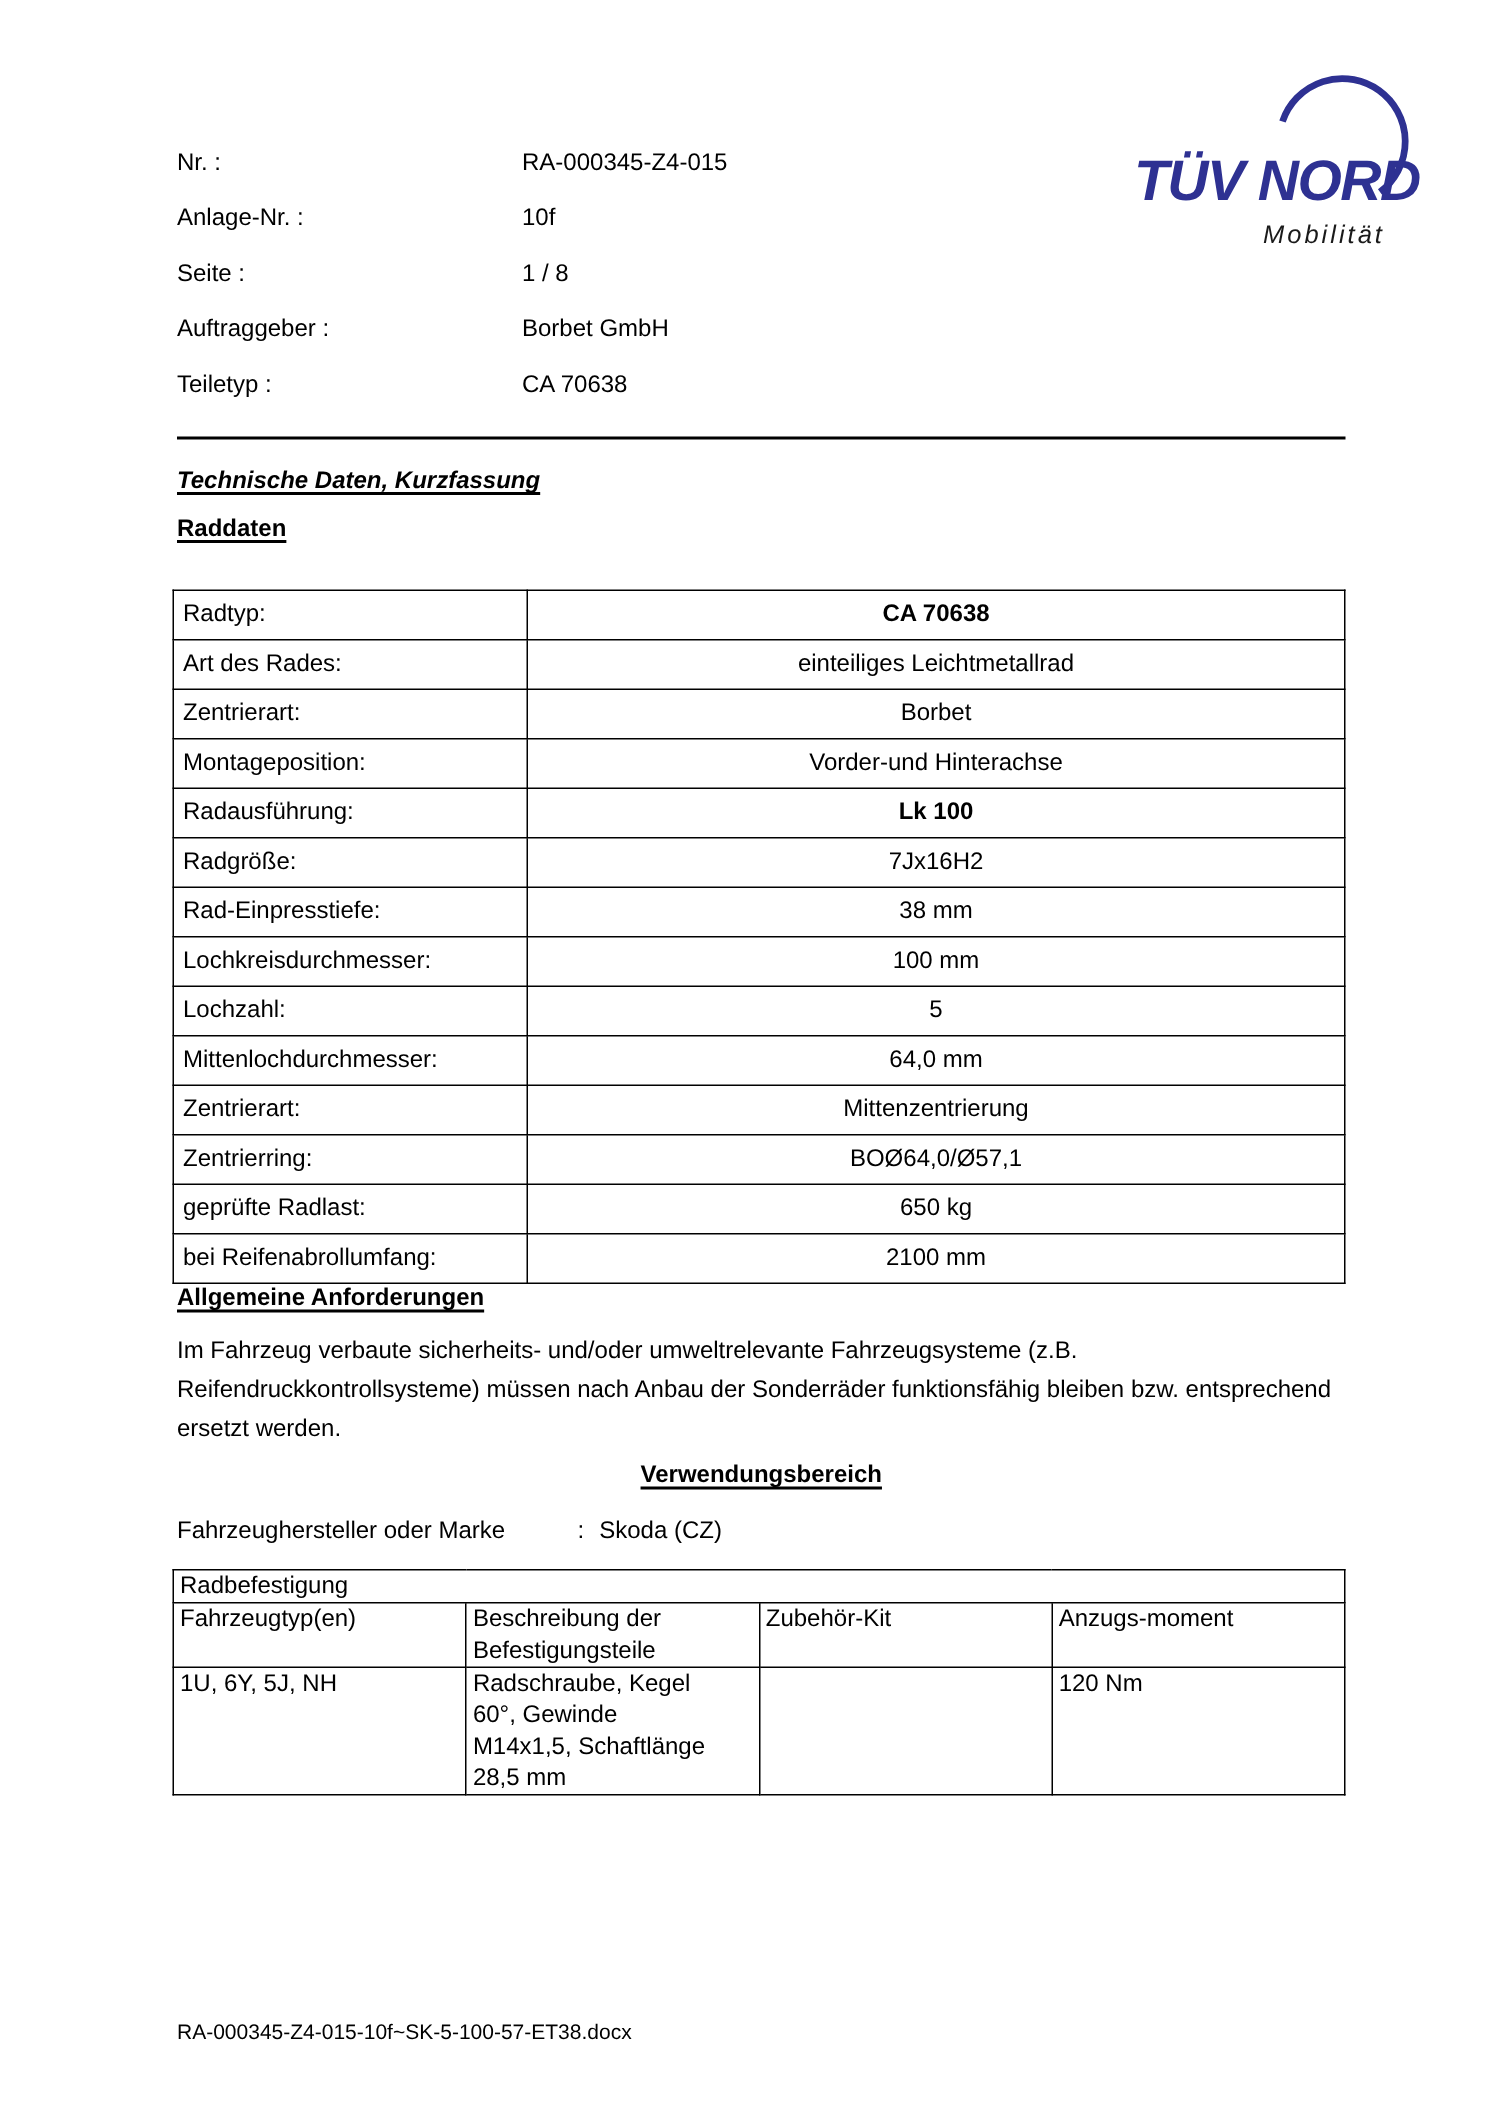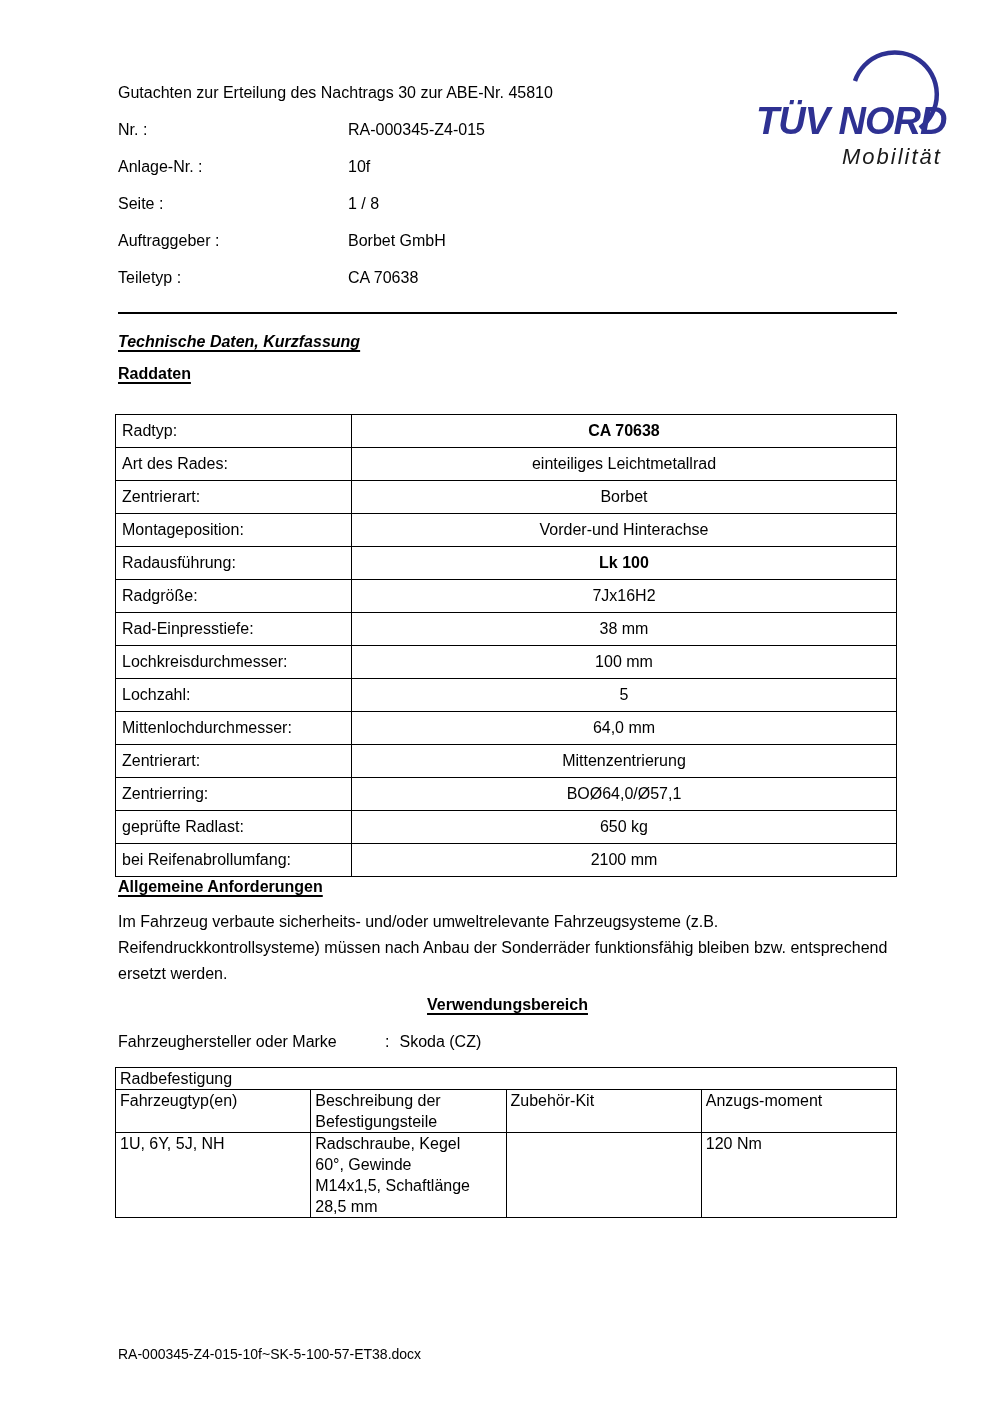--- a/index.html
+++ b/index.html
@@ -24,21 +24,21 @@
 
   .logo { position: absolute; left: 756px; top: 40px; width: 185px; height: 132px; }
   .logo-arc { position: absolute; left: 0; top: 0; }
   .logo-brand {
     position: absolute; left: 0; top: 66px;
     font-size: 38px; line-height: 31px; font-weight: bold; font-style: italic;
     color: #2e3192; letter-spacing: -1px; white-space: nowrap;
   }
   .logo-tagline {
     position: absolute; left: 86px; top: 107px;
-    font-size: 22px; line-height: 20px; font-style: italic;
+    font-size: 17px; line-height: 20px; font-style: italic;
     letter-spacing: 2px; color: #1a1a1a; white-space: nowrap;
   }
 
   .rule { height: 2px; background: #000; margin: 24px 0 0 0; border: 0; }
 
   
   .heading {
     font-weight: bold;
     text-decoration: underline;
     text-decoration-thickness: 1.5px;
@@ -97,21 +97,20 @@
     font-size: 14px;
     color: #000;
   }
 </style>
 </head>
 <body>
 
 <div class="page">
 
   <div class="doc-header">
-    <div class="title-line">Gutachten zur Erteilung des Nachtrags 30 zur ABE-Nr. 45810</div>
     <div class="field-row">
       <span class="field-label">Nr. :</span>
       <span class="field-value">RA-000345-Z4-015</span>
     </div>
     <div class="field-row">
       <span class="field-label">Anlage-Nr. :</span>
       <span class="field-value">10f</span>
     </div>
     <div class="field-row">
       <span class="field-label">Seite :</span>

